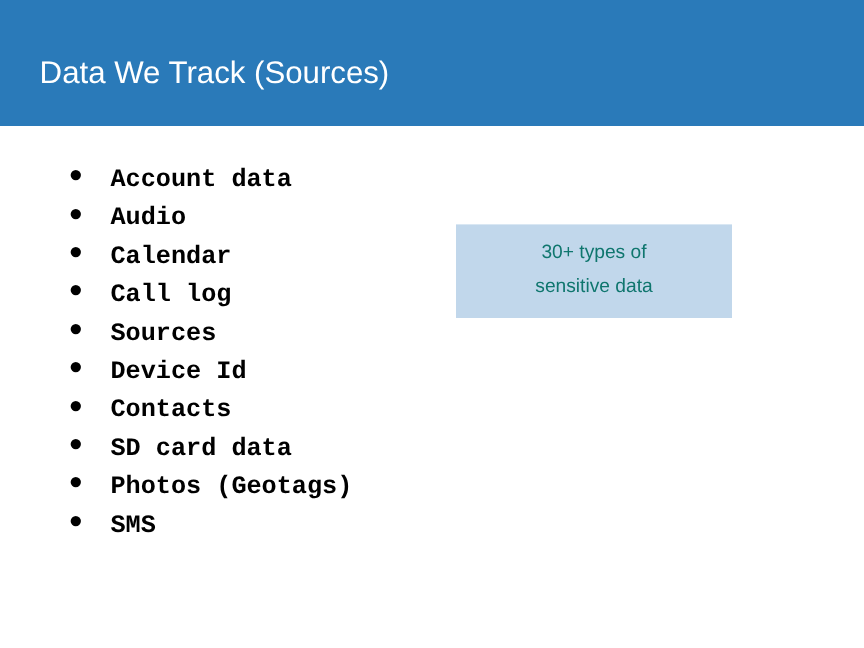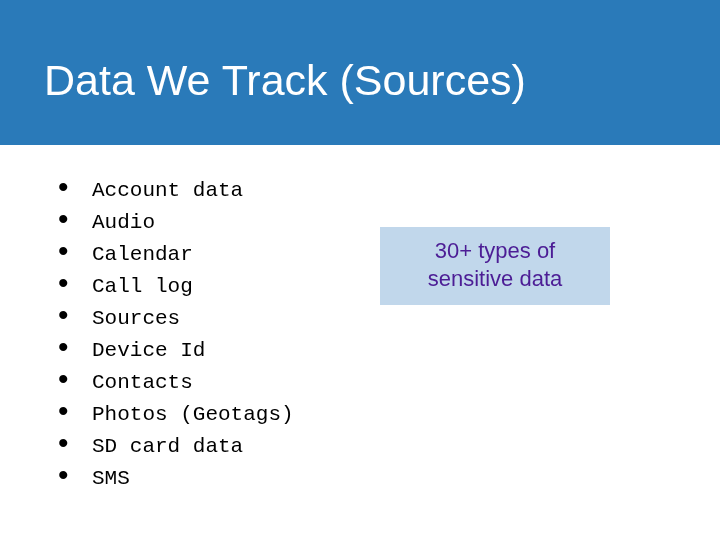--- a/index.html
+++ b/index.html
@@ -12,84 +12,85 @@
     overflow: hidden;
   }
   .header-bar {
     background: #2a7ab9;
     width: 100%;
     padding: 40px 0 24px 28px;
     box-sizing: border-box;
   }
   .header-title {
     color: #ffffff;
-    font-size: 43px;
+    font-size: 26px;
     font-weight: 400;
-    margin: 16px;
+    margin: 5px;
   }
   .content {
     position: relative;
     padding: 30px 0 0 58px;
     box-sizing: border-box;
   }
   ul.data-list {
     list-style: none;
     margin: 0;
     padding: 0;
   }
   ul.data-list li {
     position: relative;
     padding-left: 34px;
     font-family: "Courier New", Courier, monospace;
     font-size: 21px;
     line-height: 32px;
     color: #000000;
+    font-weight: bold;
   }
   ul.data-list li::before {
     content: "•";
     position: absolute;
     left: 0;
     top: -4px;
     font-family: Arial, Helvetica, sans-serif;
     font-size: 30px;
     line-height: 32px;
     color: #000000;
   }
   .callout {
     position: absolute;
     left: 380px;
     top: 82px;
     width: 230px;
     background: #c1d7eb;
     padding: 10px 14px 12px 14px;
     box-sizing: border-box;
-    font-size: 22px;
+    font-size: 16px;
     line-height: 28px;
     text-align: center;
-    color: #4c1d95;
+    color: #0f766e;
   }
 </style>
 </head>
 <body>
 
 <div class="header-bar">
   <h1 class="header-title">Data We Track (Sources)</h1>
 </div>
 
 <div class="content">
   <ul class="data-list">
     <li>Account data</li>
     <li>Audio</li>
     <li>Calendar</li>
     <li>Call log</li>
     <li>Sources</li>
     <li>Device Id</li>
     <li>Contacts</li>
+    <li>SD card data</li>
     <li>Photos (Geotags)</li>
-    <li>SD card data</li>
     <li>SMS</li>
   </ul>
 
   <div class="callout">
     <span>30+ types of</span><br>
     <span>sensitive data</span>
   </div>
 </div>
 
 </body></html>

